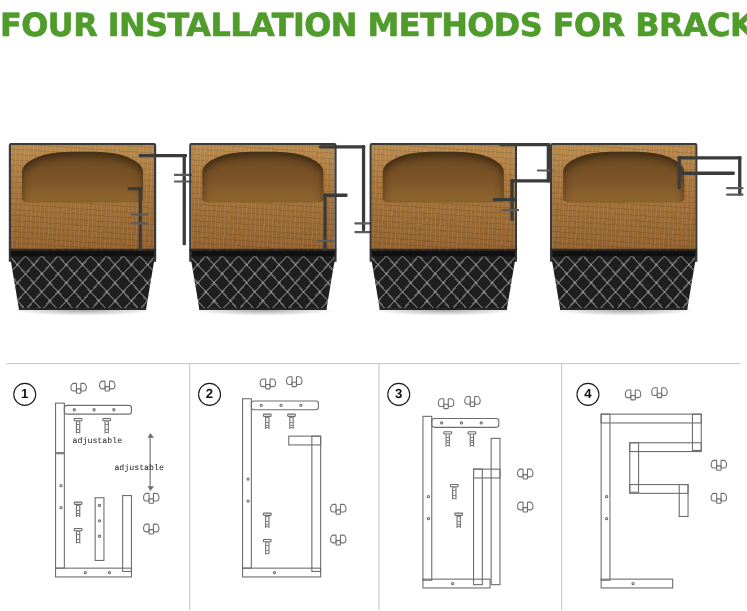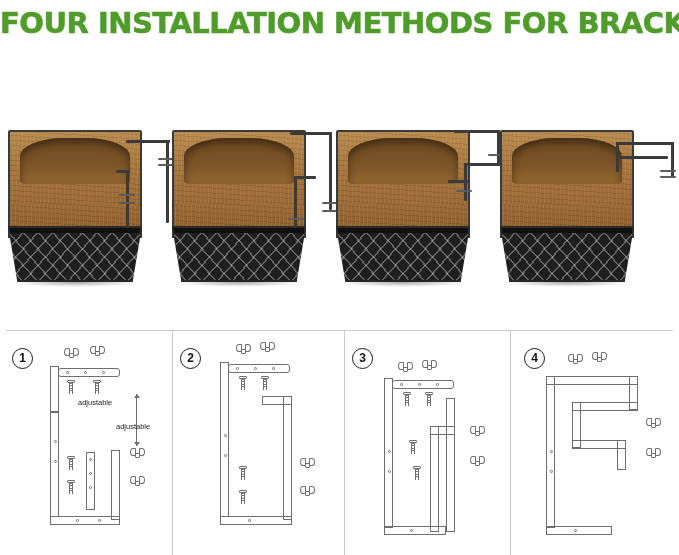--- a/index.html
+++ b/index.html
@@ -169,23 +169,22 @@
     color: #111;
     line-height: 18px;
     text-align: center;
     font-family: "Liberation Sans", sans-serif;
     background: #fff;
   }
   .lbl {
     position: absolute;
     font-size: 7.5px;
     color: #1a1a1a;
-    font-family: Liberation Sans, sans-serif;
+    font-family: Liberation Mono, monospace;
     white-space: nowrap;
-    margin-left: 12px;
   }
   .outline {
     position: absolute;
     border: 1.1px solid #6e6e6e;
     box-sizing: border-box;
     background: transparent;
   }
   .screw {
     position: absolute;
     width: 5px;

